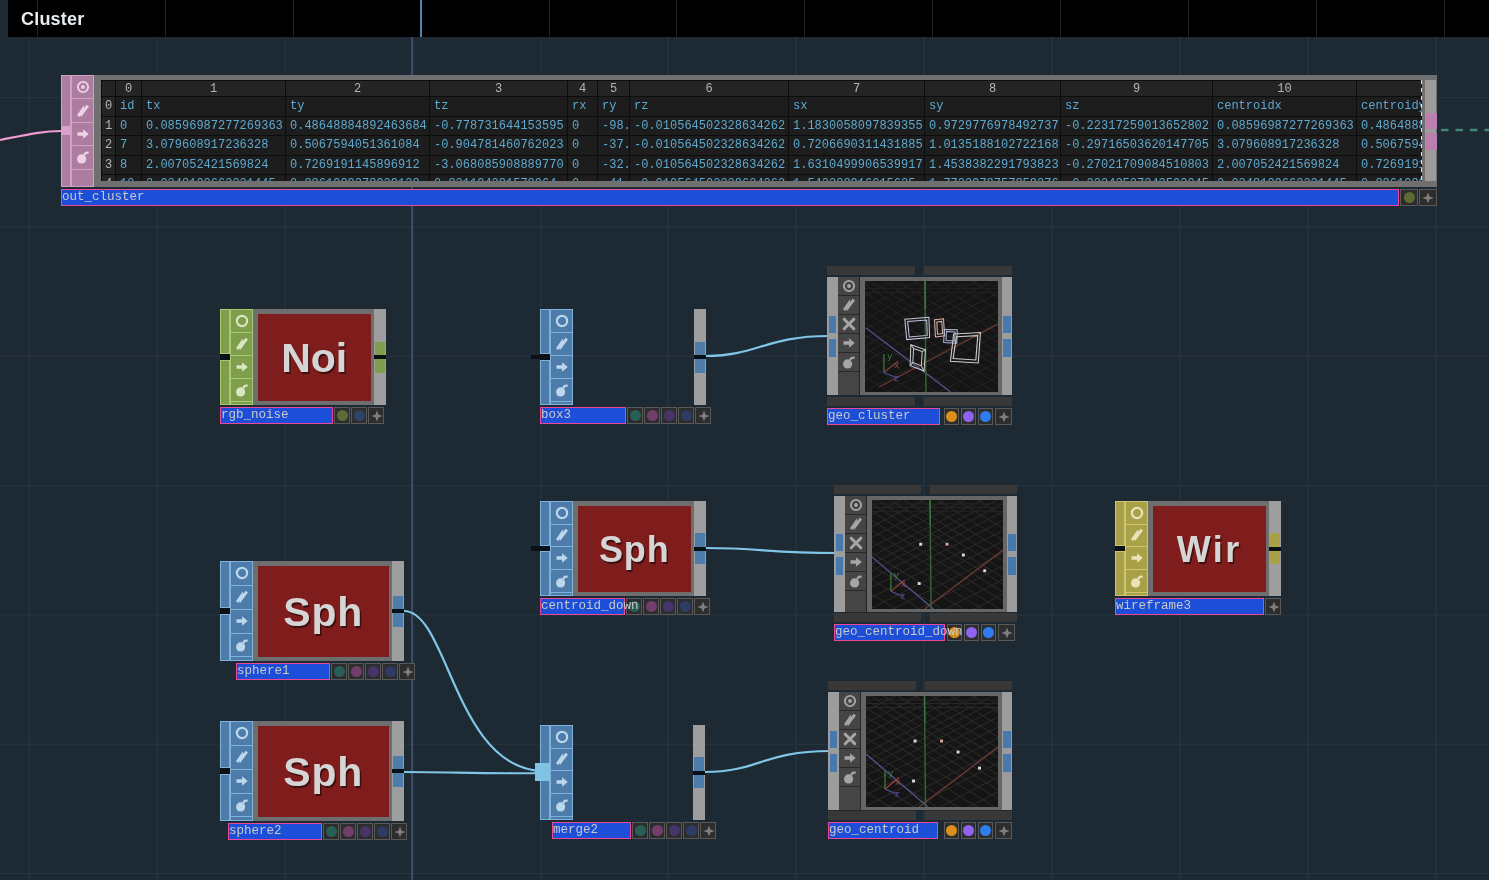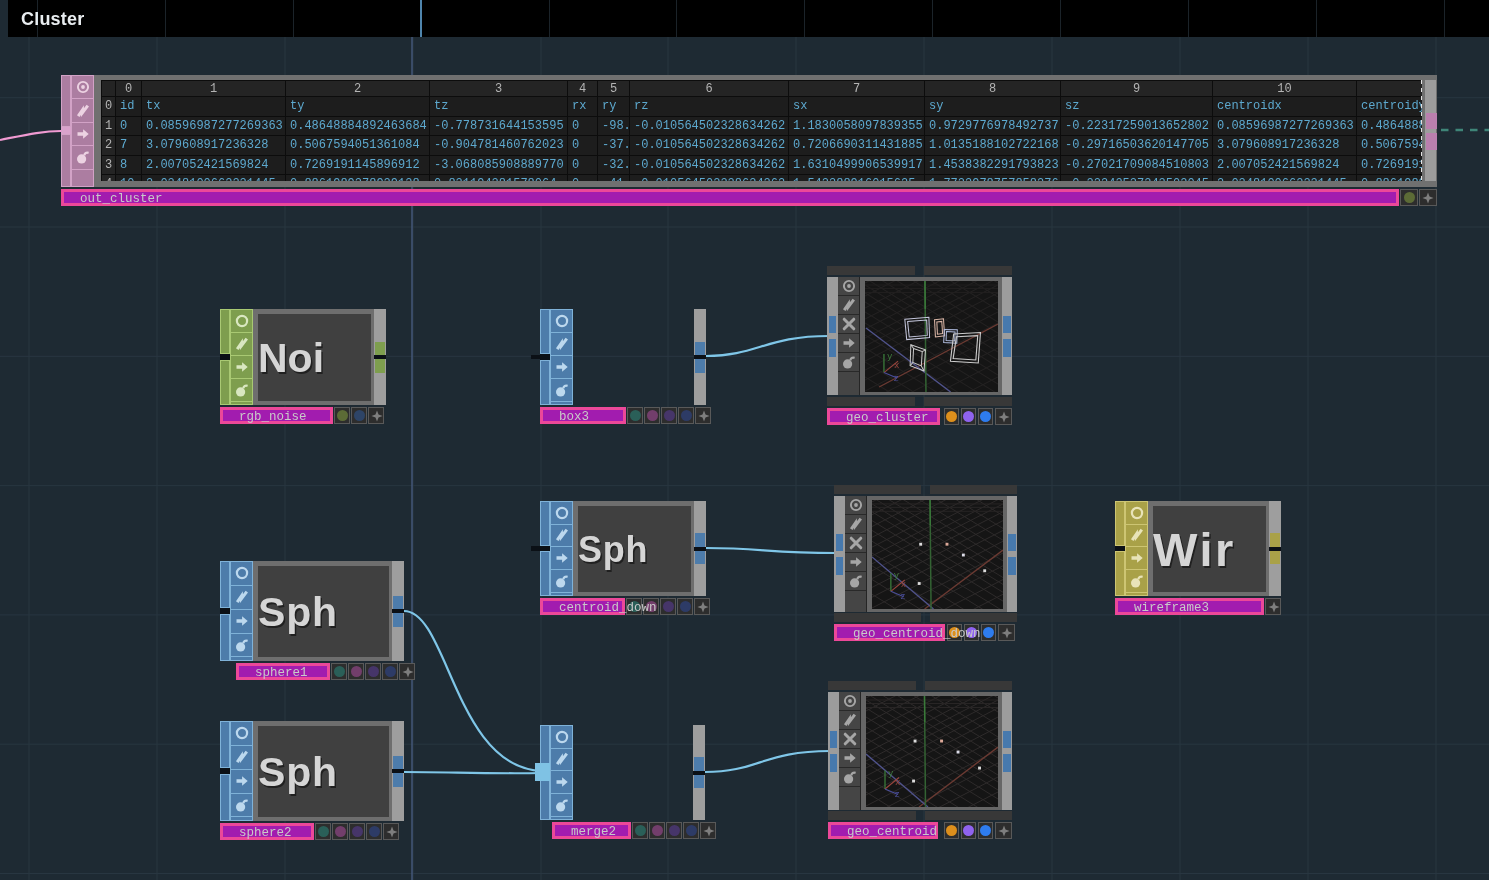--- a/index.html
+++ b/index.html
@@ -6,27 +6,27 @@
 #bg{position:absolute;left:0;top:0}
 .topbar{position:absolute;left:8px;top:0;width:1489px;height:37px;background:#000000}
 .topbar span{position:absolute;left:13px;top:9px;font-size:18px;font-weight:bold;color:#e9edf0;letter-spacing:0.2px}
 .abs{position:absolute}
 .op{position:absolute}
 .op div{position:absolute}
 .ns{left:0;width:10px;background:var(--f);border:1px solid var(--l)}
 .icol{left:10px;top:0;width:23px;height:100%;background:var(--f);border:1px solid var(--l)}
 .icell{position:relative!important;width:100%;height:var(--ch,22.9px);border-bottom:1px solid var(--l);display:flex;align-items:center;justify-content:center}
 .vbody{left:33px;top:0;height:100%;background:#6e6e6e}
-.vdark{left:5px;top:4.5px;right:3.5px;bottom:4.5px;background:#404040;display:flex;align-items:center;padding-top:2px}
+.vdark{left:5px;top:4.5px;right:3.5px;bottom:4.5px;background:#7f1d1d;display:flex;align-items:center;justify-content:center;padding-top:2px}
 .vtxt{font-weight:bold;color:#d5d5d5;letter-spacing:0.8px;text-shadow:1.5px 1.5px 0 rgba(0,0,0,0.5)}
 .rstrip{right:0;width:12px;top:0;height:100%;background:#9e9e9e}
 .oc{right:1.5px;width:9.5px;height:13.5px;background:var(--c)}
 .gapd{background:#0b1016}
 .nm{position:absolute;height:17px;display:flex;font-family:"Liberation Mono",monospace;font-size:12.5px;color:#c9c9c9}
-.nt{background:#a21caf;border:3px solid #ec4899;padding-left:16px;line-height:14.5px;white-space:nowrap;overflow:visible;z-index:2;flex:none}
+.nt{background:#1d4ed8;border:1px solid #ec4899;padding-left:0;line-height:14.5px;white-space:nowrap;overflow:visible;z-index:2;flex:none}
 .nc{flex:none;width:16px;height:17px;margin-left:1px;background:#2d2d2d;border:1px solid #595959;position:relative}
 .nc i{position:absolute;left:50%;top:50%;width:11px;height:11px;margin:-5.5px 0 0 -5.5px;border-radius:50%;background:var(--dc)}
 .nc svg{position:absolute;left:0.5px;top:1px}
 .geo{position:absolute}
 .geo div{position:absolute}
 .gbar{background:#383838;height:9px}
 .gstrip{width:11px;top:0;height:100%;background:#9c9c9c}
 .gicol{left:11px;top:0;width:22px;height:100%;background:#454545;border-right:1px solid #252525}
 .gicell{position:relative!important;width:100%;height:19.1px;border-bottom:1px solid #292929;display:flex;align-items:center;justify-content:center}
 .gview{top:0;height:100%;background:#666}
@@ -422,21 +422,21 @@
       </div>
       <div class="icell">
         <svg width="14" height="14" viewBox="0 0 14 14">
           <circle cx="5.6" cy="8.9" r="4.6" fill="#e8e3b8"></circle>
           <path d="M8.3,5.4 Q9.0,1.7 12.6,2.8" fill="none" stroke="#e8e3b8" stroke-width="2.3"></path>
         </svg>
       </div>
     </div>
     <div class="vbody" style="width:121px">
       <div class="vdark">
-        <span class="vtxt" style="font-size:47px;letter-spacing:2.5px">Wir</span>
+        <span class="vtxt" style="font-size:36px;letter-spacing:2.5px">Wir</span>
       </div>
     </div>
     <div class="rstrip"></div>
     <div class="oc" style="top:32.0px"></div>
     <div class="oc" style="top:49.5px"></div>
     <div class="gapd" style="right:0;width:12px;top:45.5px;height:4px"></div>
   </div>
 <div class="nm" style="left:1115px;top:598px;width:166px">
     <div class="nt" style="width:149px">wireframe3</div>
     <div class="nc">
@@ -532,21 +532,21 @@
     <div class="vbody" style="width:139px">
       <div class="vdark">
         <span class="vtxt" style="font-size:41px">Sph</span>
       </div>
     </div>
     <div class="rstrip"></div>
     <div class="oc" style="top:34.5px"></div>
     <div class="oc" style="top:52.0px"></div>
     <div class="gapd" style="right:0;width:12px;top:48.0px;height:4px"></div>
   </div>
-<div class="nm" style="left:220px;top:823px;width:184px">
+<div class="nm" style="left:228px;top:823px;width:184px">
     <div class="nt" style="width:94px">sphere2</div>
     <div class="nc" style="--dc:#2a5f58">
       <i></i>
     </div>
     <div class="nc" style="--dc:#723e6b">
       <i></i>
     </div>
     <div class="nc" style="--dc:#463569">
       <i></i>
     </div>

